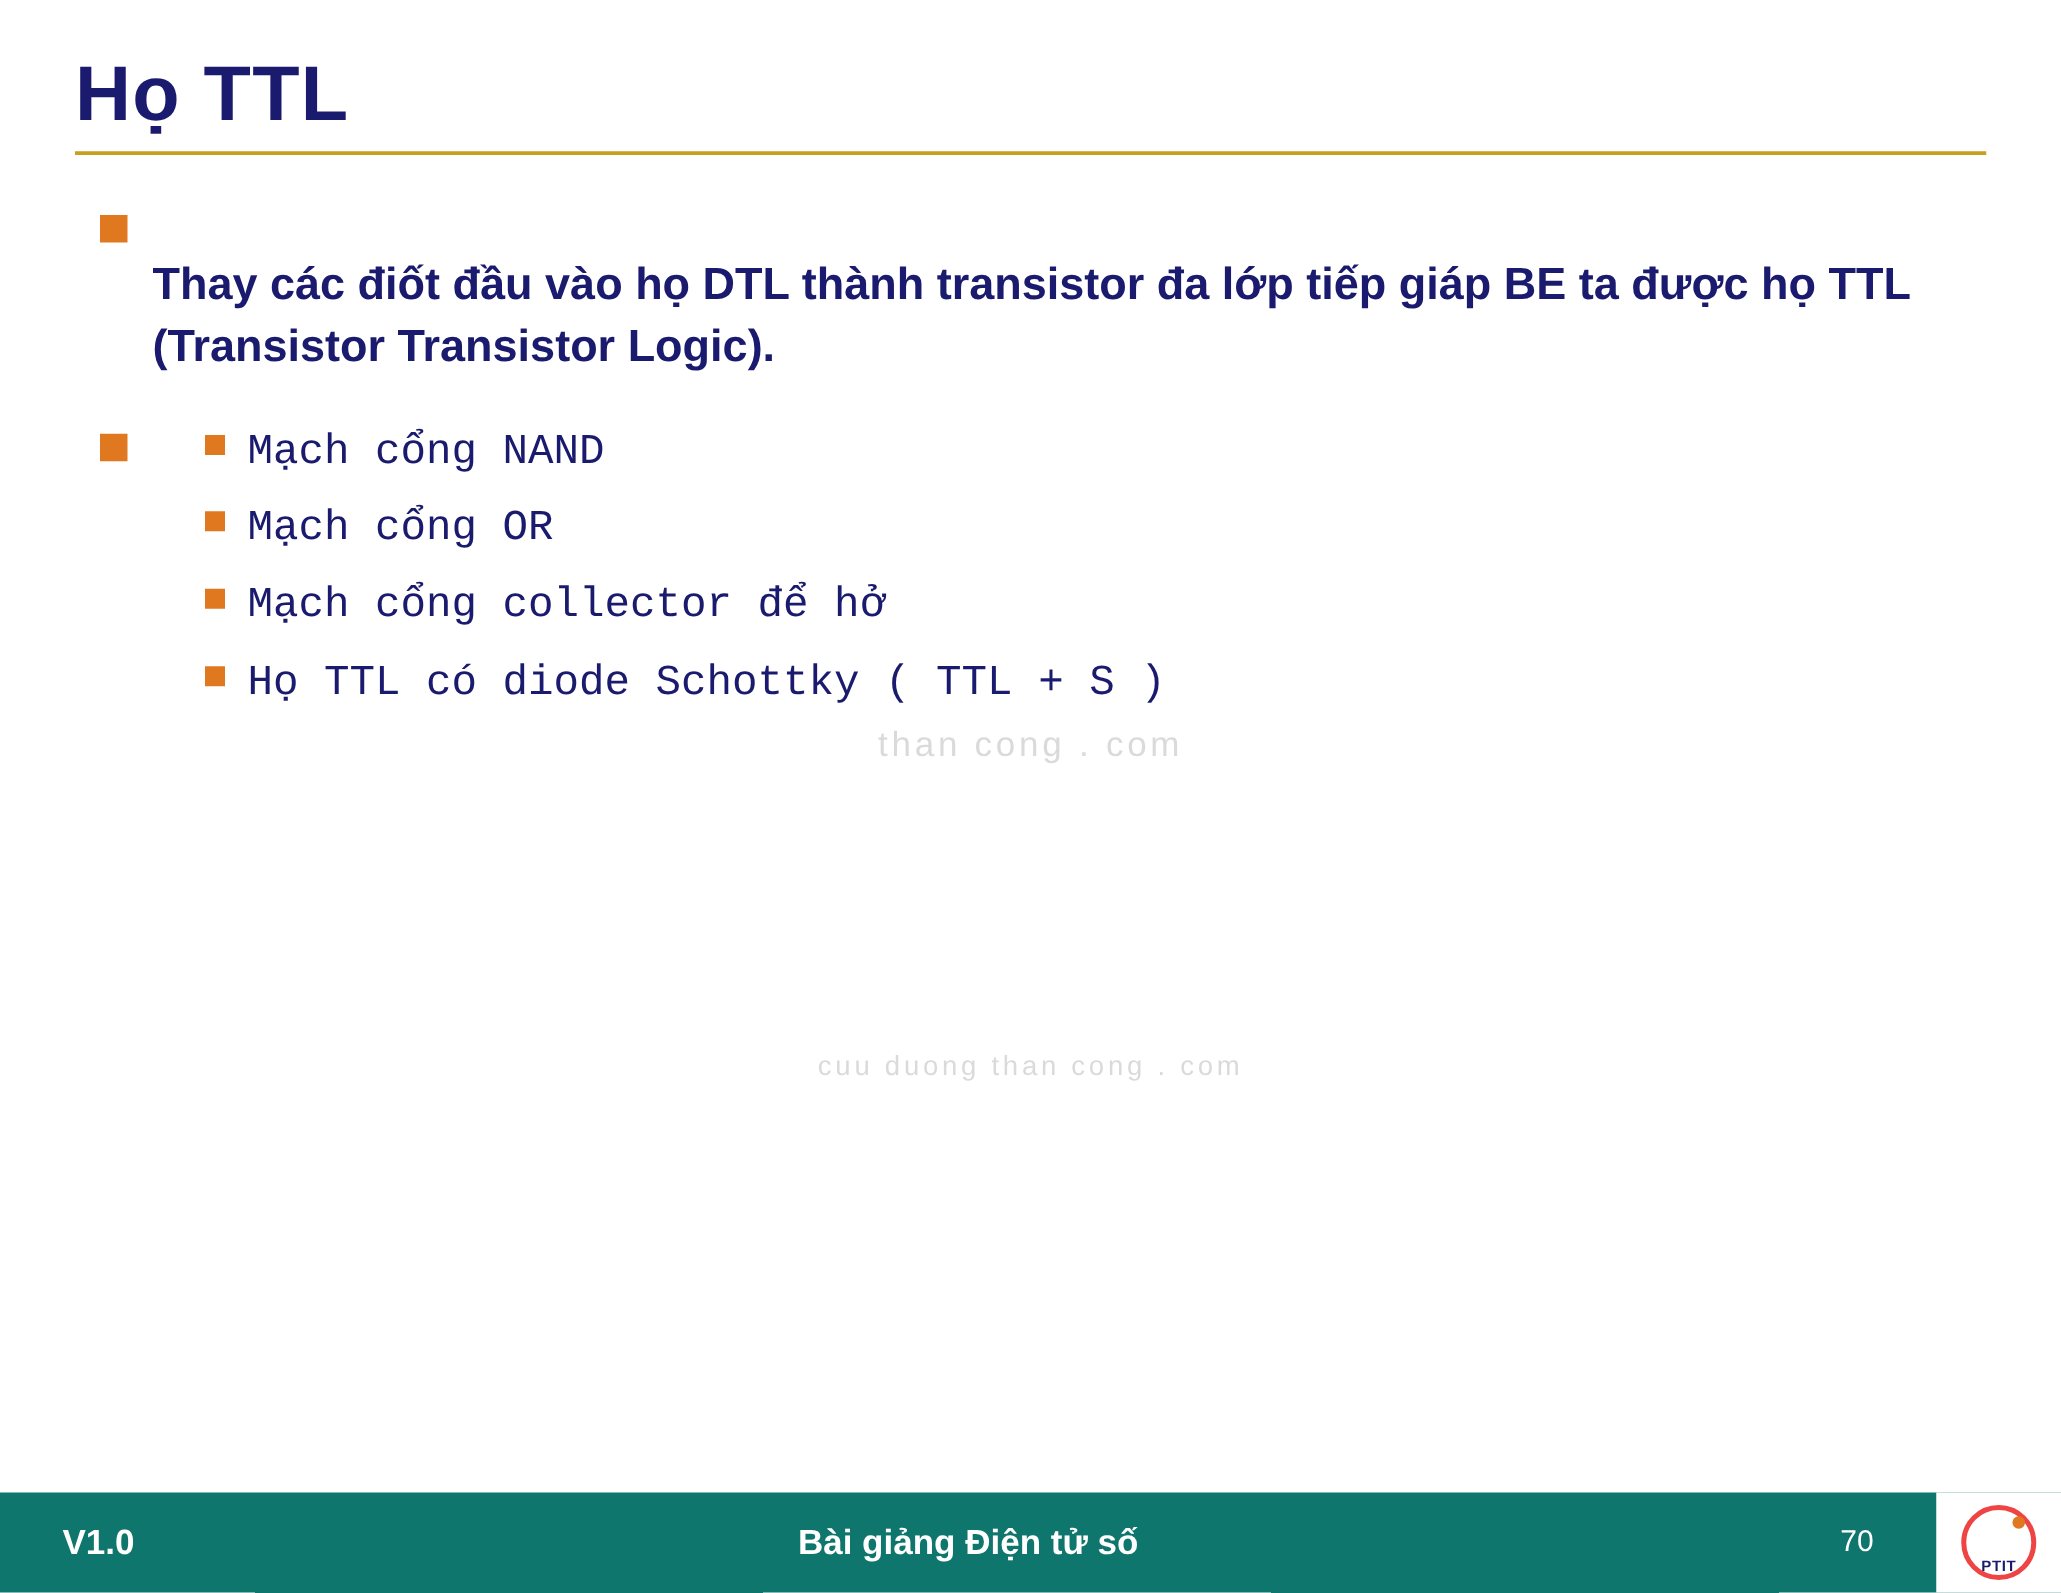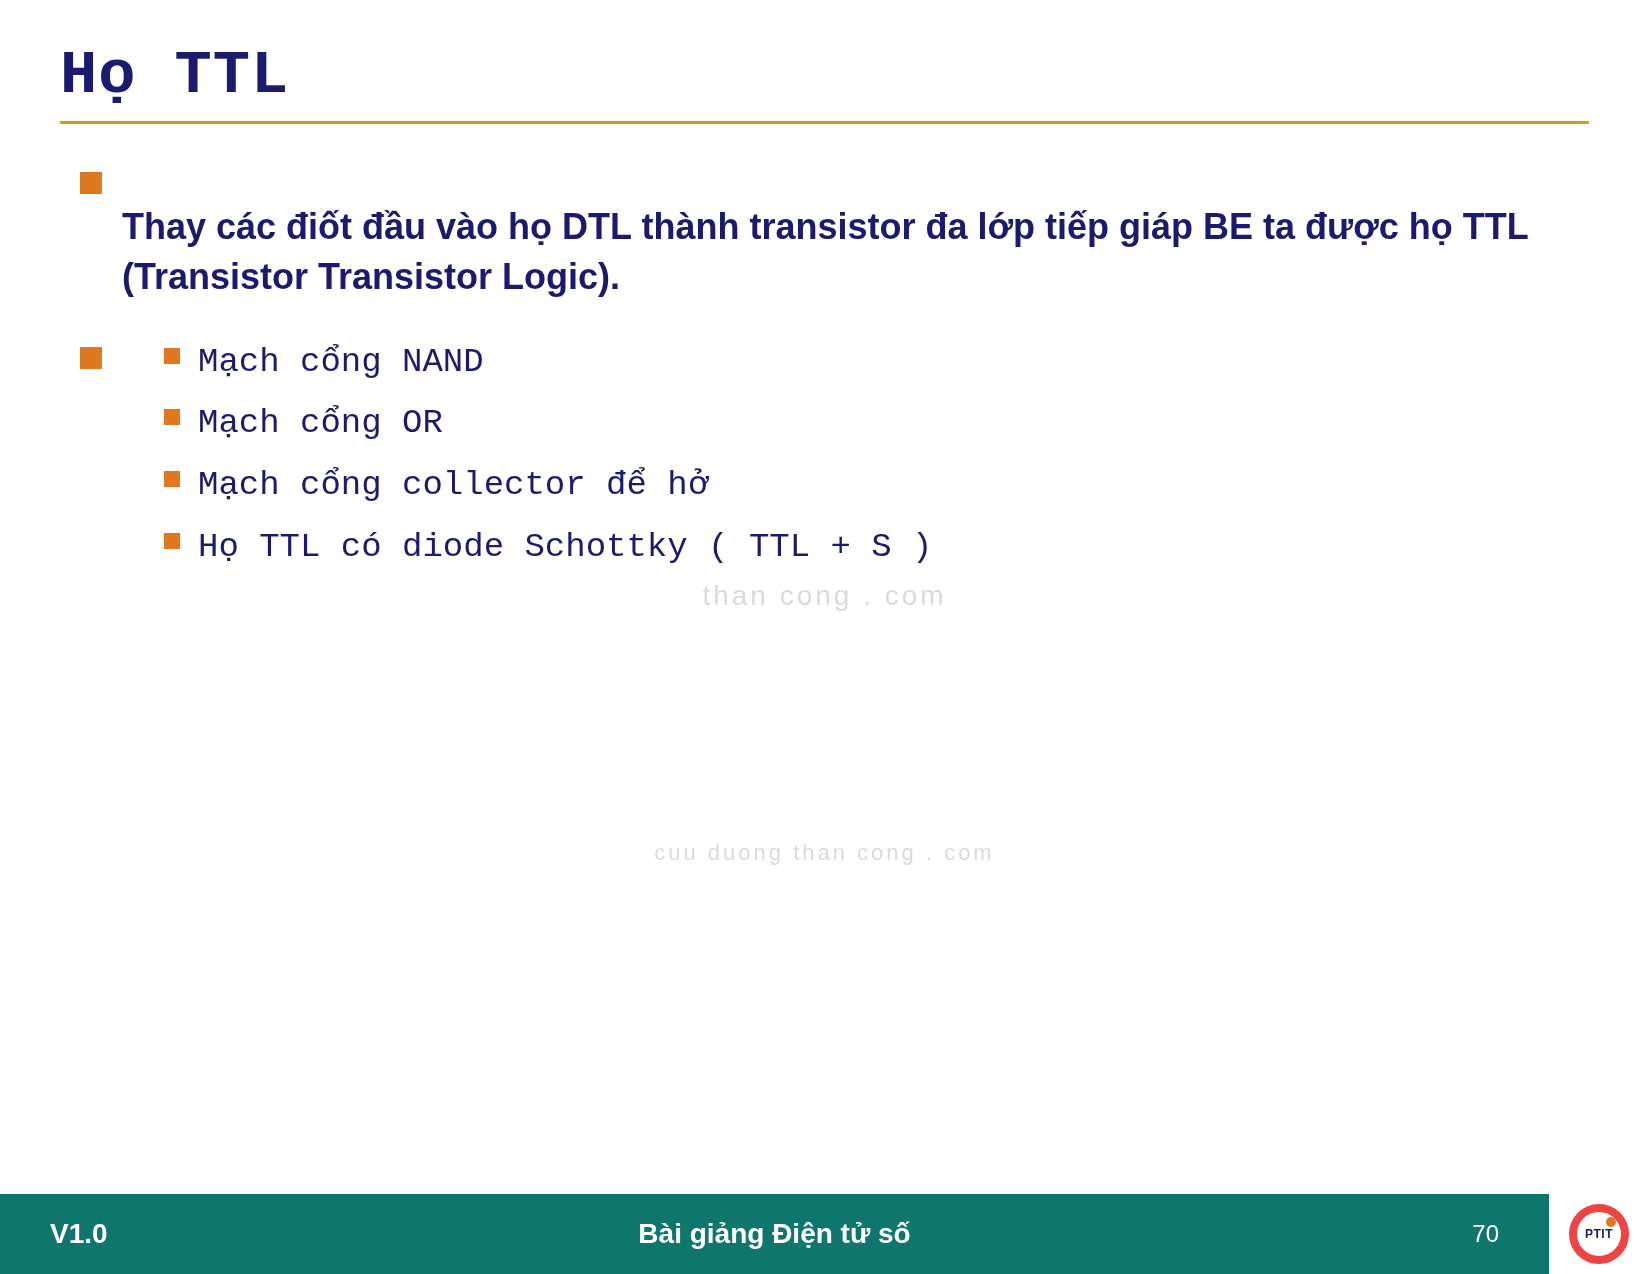--- a/index.html
+++ b/index.html
@@ -24,21 +24,21 @@
 
     
     .title-area {
       padding: 40px 60px 0 60px;
     }
 
     .slide-title {
       font-size: 62px;
       font-weight: 900;
       color: #1a1a6e;
-      font-family: Liberation Mono, monospace;
+      font-family: Liberation Sans, sans-serif;
       letter-spacing: 1px;
     }
 
     .title-divider {
       width: 100%;
       height: 3px;
       background: #c8a020;
       margin-top: 10px;
     }
 
@@ -194,23 +194,23 @@
       background: #ffffff;
       display: flex;
       align-items: center;
       justify-content: center;
     }
 
     .ptit-logo-circle {
       width: 60px;
       height: 60px;
       border-radius: 50%;
-      border: 8px solid #ef4444;
-      display: flex;
-      align-items: center;
+      border: 4px solid #ef4444;
+      display: flex;
+      align-items: flex-end;
       justify-content: center;
       position: relative;
     }
 
     .ptit-logo-text {
       font-size: 12px;
       font-weight: 700;
       color: #1a1a6e;
       letter-spacing: 0.5px;
     }

